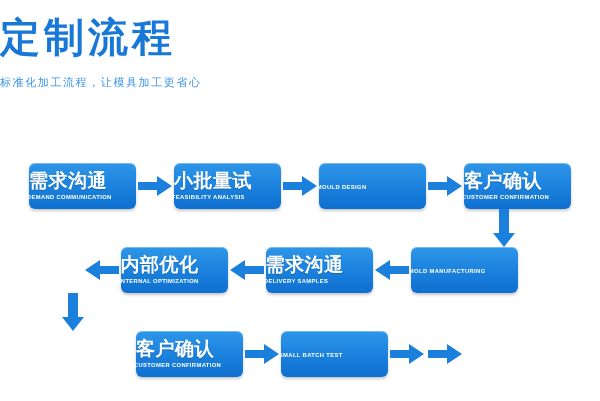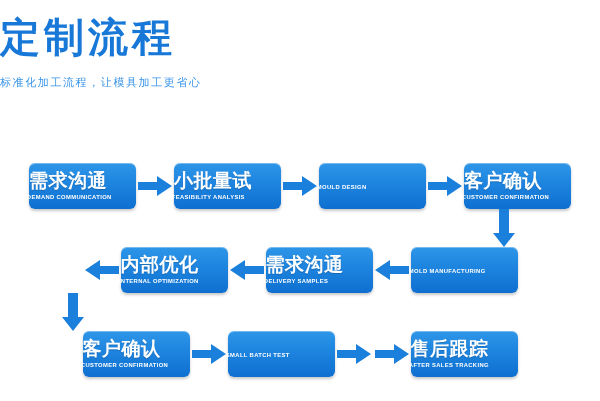--- a/index.html
+++ b/index.html
@@ -216,19 +216,15 @@
     <div class="h-arrow">
       <svg width="34" height="20" viewBox="0 0 34 20">
           <path d="M0 6 H19 V0 L34 10 L19 20 V14 H0 Z" fill="#1b7fdc"></path>
         </svg>
     </div>
     <div class="h-arrow">
       <svg width="34" height="20" viewBox="0 0 34 20">
           <path d="M0 6 H19 V0 L34 10 L19 20 V14 H0 Z" fill="#1b7fdc"></path>
         </svg>
     </div>
-    <div class="node">
-      <span class="node-cn">售后跟踪</span>
-      <span class="node-en">AFTER SALES TRACKING</span>
-    </div>
   </div>
 
 </div>
 
 </body></html>

